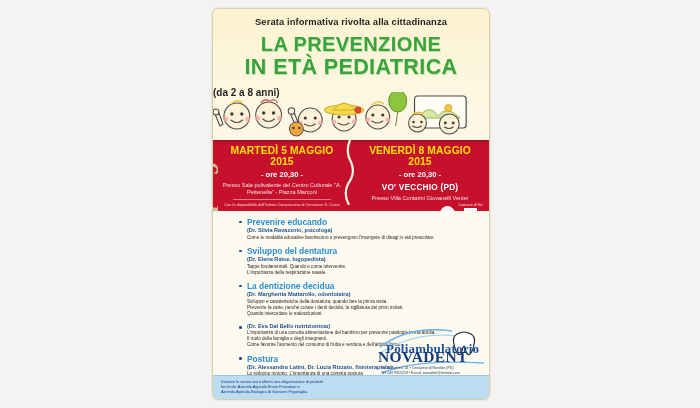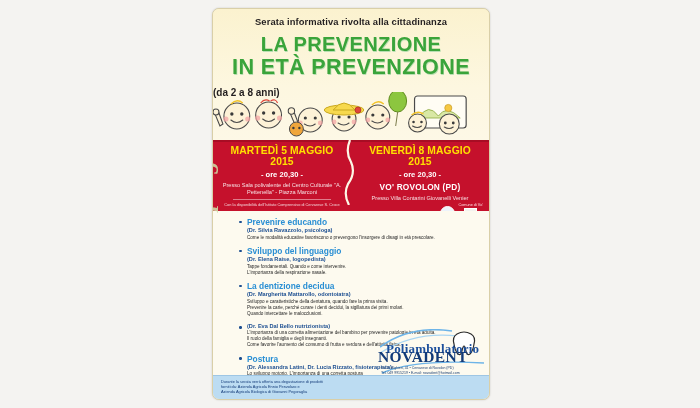--- a/index.html
+++ b/index.html
@@ -107,21 +107,21 @@
 <body>
 
 <div class="stage">
 
   <div class="poster">
 
     <div class="header">
       <div class="kicker">Serata informativa rivolta alla cittadinanza</div>
       <div class="title">
         <span class="l1">LA PREVENZIONE</span>
-        <span class="l2">IN ETÀ PREVENZIONE</span>
+        <span class="l2">IN ETÀ PEDIATRICA</span>
       </div>
       <div class="subtitle">(da 2 a 8 anni)</div>
 
       <div class="kids">
         <svg viewBox="0 0 278 48" preserveAspectRatio="none">
 
           <g>
             <ellipse cx="186" cy="9" rx="9" ry="11" fill="#8cc63f" stroke="#5f8b20" stroke-width="1"></ellipse>
             <path d="M186 20 L184 34" stroke="#7a7a4a" stroke-width="1" fill="none"></path>
           </g>
@@ -224,21 +224,21 @@
 
       <div class="divider">
         <svg width="12" height="65" viewBox="0 0 12 65">
           <path d="M7 0 Q2 12 8 22 Q13 33 5 44 Q0 54 6 65" stroke="#fdf8e6" stroke-width="2.2" fill="none"></path>
         </svg>
       </div>
 
       <div class="datecol">
         <div class="dayline">VENERDÌ 8 MAGGIO 2015</div>
         <div class="hourline">- ore 20,30 -</div>
-        <div class="placeline">VO' ROVOLON (PD)</div>
+        <div class="placeline">VO' VECCHIO (PD)</div>
         <div class="venueline">Presso Villa Contarini Giovanelli Venier</div>
         <div class="collab">
           <div class="collab-txt">
             <div>In collaborazione con</div>
             <div>Ass. Culturale "Navigando... tra i Colli"</div>
           </div>
           <div class="badges">
             <span class="badge-circle"></span>
             <span class="comune">
               <span class="cap">Comune di Vo'</span>
@@ -254,21 +254,21 @@
 
       <div class="item">
         <span class="bullet"></span>
         <div class="item-title">Prevenire educando</div>
         <div class="item-author">(Dr. Silvia Ravazzolo, psicologa)</div>
         <div class="item-desc">Come le modalità educative favoriscono o prevengono l'insorgere di disagi in età prescolare.</div>
       </div>
 
       <div class="item">
         <span class="bullet"></span>
-        <div class="item-title">Sviluppo del linguaggio</div>
+        <div class="item-title">Sviluppo del dentatura</div>
         <div class="item-author">(Dr. Elena Raise, logopedista)</div>
         <div class="item-desc" style="white-space: pre-line;">Tappe fondamentali. Quando e come intervenire.
 L'importanza della respirazione nasale.</div>
       </div>
 
       <div class="item">
         <span class="bullet"></span>
         <div class="item-title">La dentizione decidua</div>
         <div class="item-author">(Dr. Margherita Mattarollo, odontoiatra)</div>
         <div class="item-desc" style="white-space: pre-line;">Sviluppo e caratteristiche della dentatura, quando fare la prima visita.

